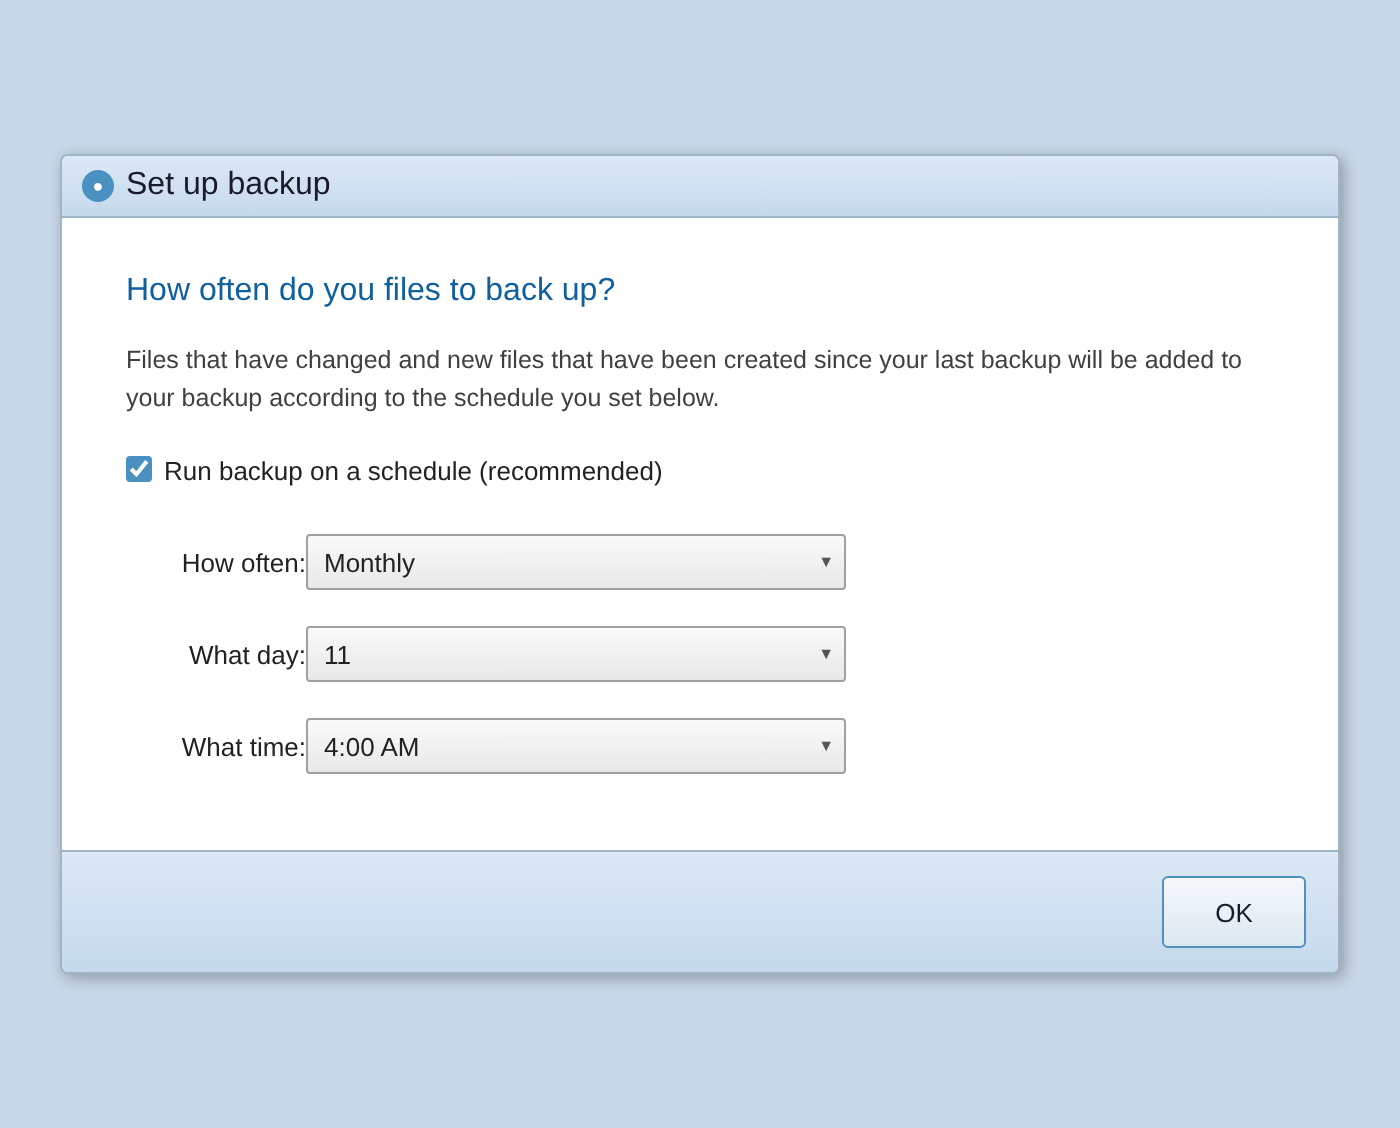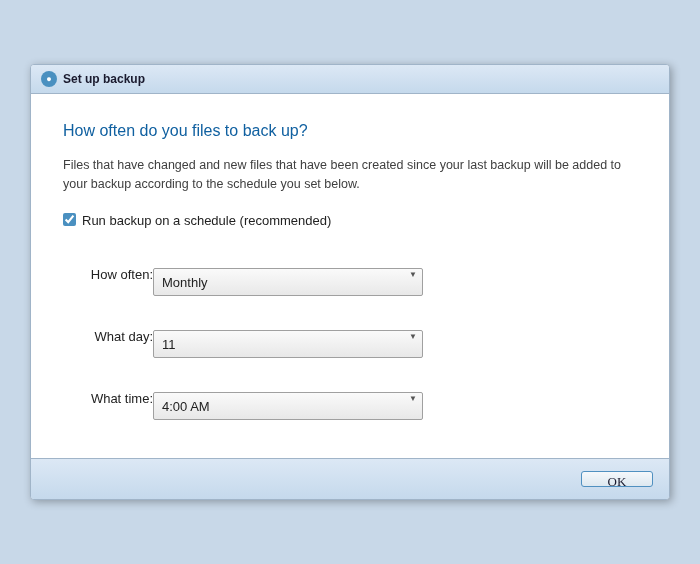--- a/index.html
+++ b/index.html
@@ -45,23 +45,23 @@
       display: flex;
       align-items: center;
       justify-content: center;
       font-size: 9px;
       color: white;
       font-weight: bold;
       flex-shrink: 0;
     }
 
     .title-bar-text {
-      font-size: 12px;
+      font-size: 16px;
       color: #1a1a2e;
-      font-weight: bold;
+      font-weight: normal;
     }
 
     .content {
       padding: 28px 32px 20px 32px;
       background: white;
     }
 
     .main-question {
       font-size: 16px;
       color: #1060a0;
@@ -129,44 +129,43 @@
       width: 100%;
       height: 28px;
       background: linear-gradient(to bottom, #fafafa, #e8e8e8);
       border: 1px solid #a0a0a0;
       border-radius: 2px;
       padding: 2px 24px 2px 8px;
       font-size: 13px;
       color: #222;
       cursor: pointer;
       appearance: none;
-      margin-top: 16px;
       -webkit-appearance: none;
     }
 
     .bottom-bar {
       background: linear-gradient(to bottom, #dce8f5, #c5d9ec);
       padding: 12px 16px;
       display: flex;
       justify-content: flex-end;
       gap: 8px;
       border-top: 1px solid #a0b4c8;
     }
 
     .btn {
       min-width: 72px;
-      height: 16px;
+      height: 36px;
       background: linear-gradient(to bottom, #f5f8fb, #dde8f0);
       border: 1px solid #7a9bb5;
       border-radius: 3px;
       padding: 2px 14px;
       font-size: 13px;
       color: #1a1a2e;
       cursor: pointer;
-      font-family: Liberation Serif, serif;
+      font-family: Liberation Sans, sans-serif;
     }
 
     .btn-ok {
       border-color: #5090c0;
     }
   </style>
 </head>
 <body>
 
 <div class="window">

